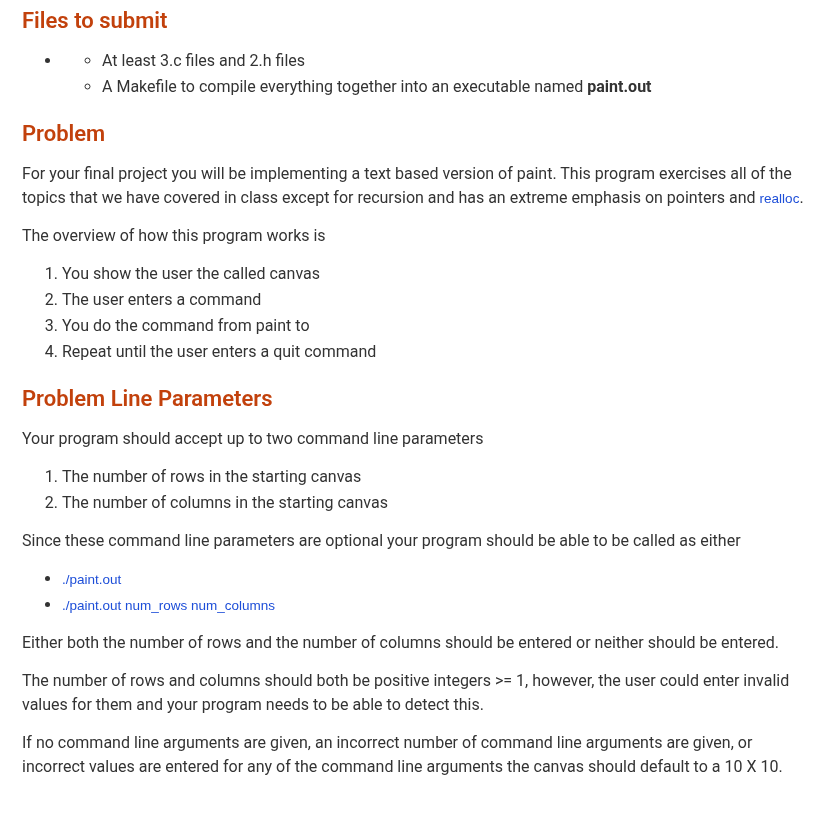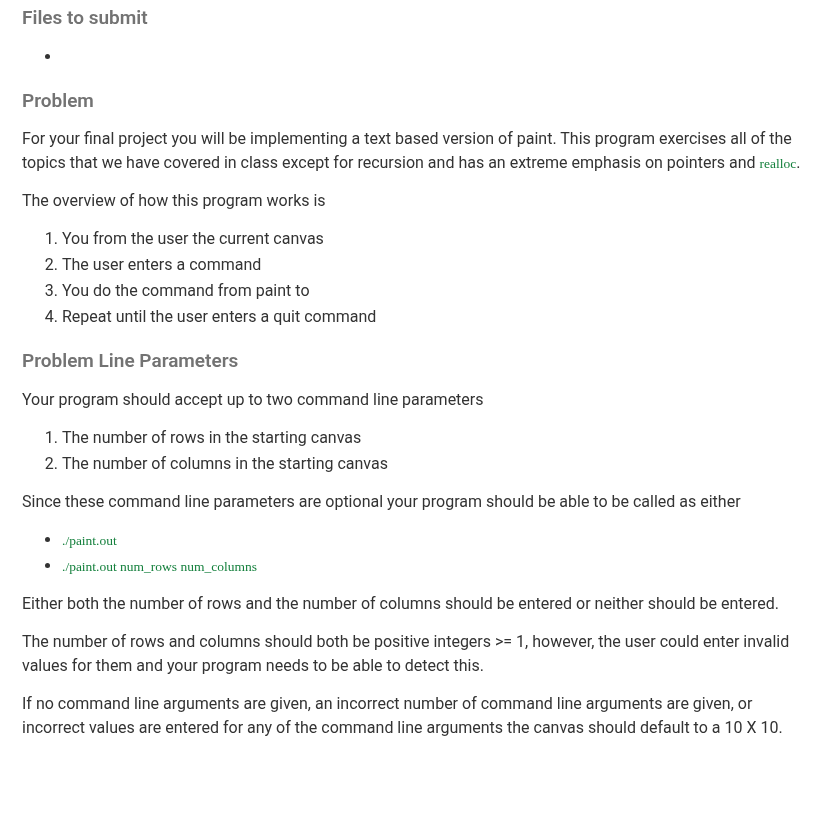--- a/index.html
+++ b/index.html
@@ -6,25 +6,25 @@
   body {
     font-family: "Segoe UI", -apple-system, BlinkMacSystemFont, Roboto, Helvetica, Arial, sans-serif;
     font-size: 16px;
     line-height: 1.5;
     color: #24292e;
     background: #fff;
     padding: 4px 22px 20px 22px;
     width: 826px;
   }
   h2 {
-    font-size: 19px;
+    font-size: 22px;
     font-weight: 600;
     margin-top: 18px;
     margin-bottom: 12px;
-    color: #737373;
+    color: #c2410c;
   }
   h2.first { margin-top: 0; }
   p {
     margin-bottom: 14px;
     color: #333;
   }
   ul, ol {
     margin-bottom: 14px;
     padding-left: 40px;
   }
@@ -33,42 +33,48 @@
     margin-top: 2px;
   }
   li {
     margin-bottom: 2px;
     color: #333;
   }
   ul { list-style-type: disc; }
   ul ul { list-style-type: circle; }
   ol { list-style-type: decimal; }
   code {
-    font-family: Liberation Serif, serif;
+    font-family: Liberation Sans, sans-serif;
     font-size: 13.5px;
-    color: #15803d;
+    color: #1d4ed8;
   }
   strong { font-weight: 700; }
 </style>
 </head>
 <body>
 
 <h2 class="first">Files to submit</h2>
 <ul>
   <li>
+    <ul>
+      <li>At least 3.c files and 2.h files</li>
+      <li>
+        <span>A Makefile to compile everything together into an executable named </span><strong>paint.out</strong>
+      </li>
+    </ul>
   </li>
 </ul>
 
 <h2>Problem</h2>
 <p>
   <span>For your final project you will be implementing a text based version of paint. This program exercises all of the topics that we have covered in class except for recursion and has an extreme emphasis on pointers and </span><code>realloc</code><span>.</span>
 </p>
 <p>The overview of how this program works is</p>
 <ol>
-  <li>You from the user the current canvas</li>
+  <li>You show the user the called canvas</li>
   <li>The user enters a command</li>
   <li>You do the command from paint to</li>
   <li>Repeat until the user enters a quit command</li>
 </ol>
 
 <h2>Problem Line Parameters</h2>
 <p>Your program should accept up to two command line parameters</p>
 <ol>
   <li>The number of rows in the starting canvas</li>
   <li>The number of columns in the starting canvas</li>

